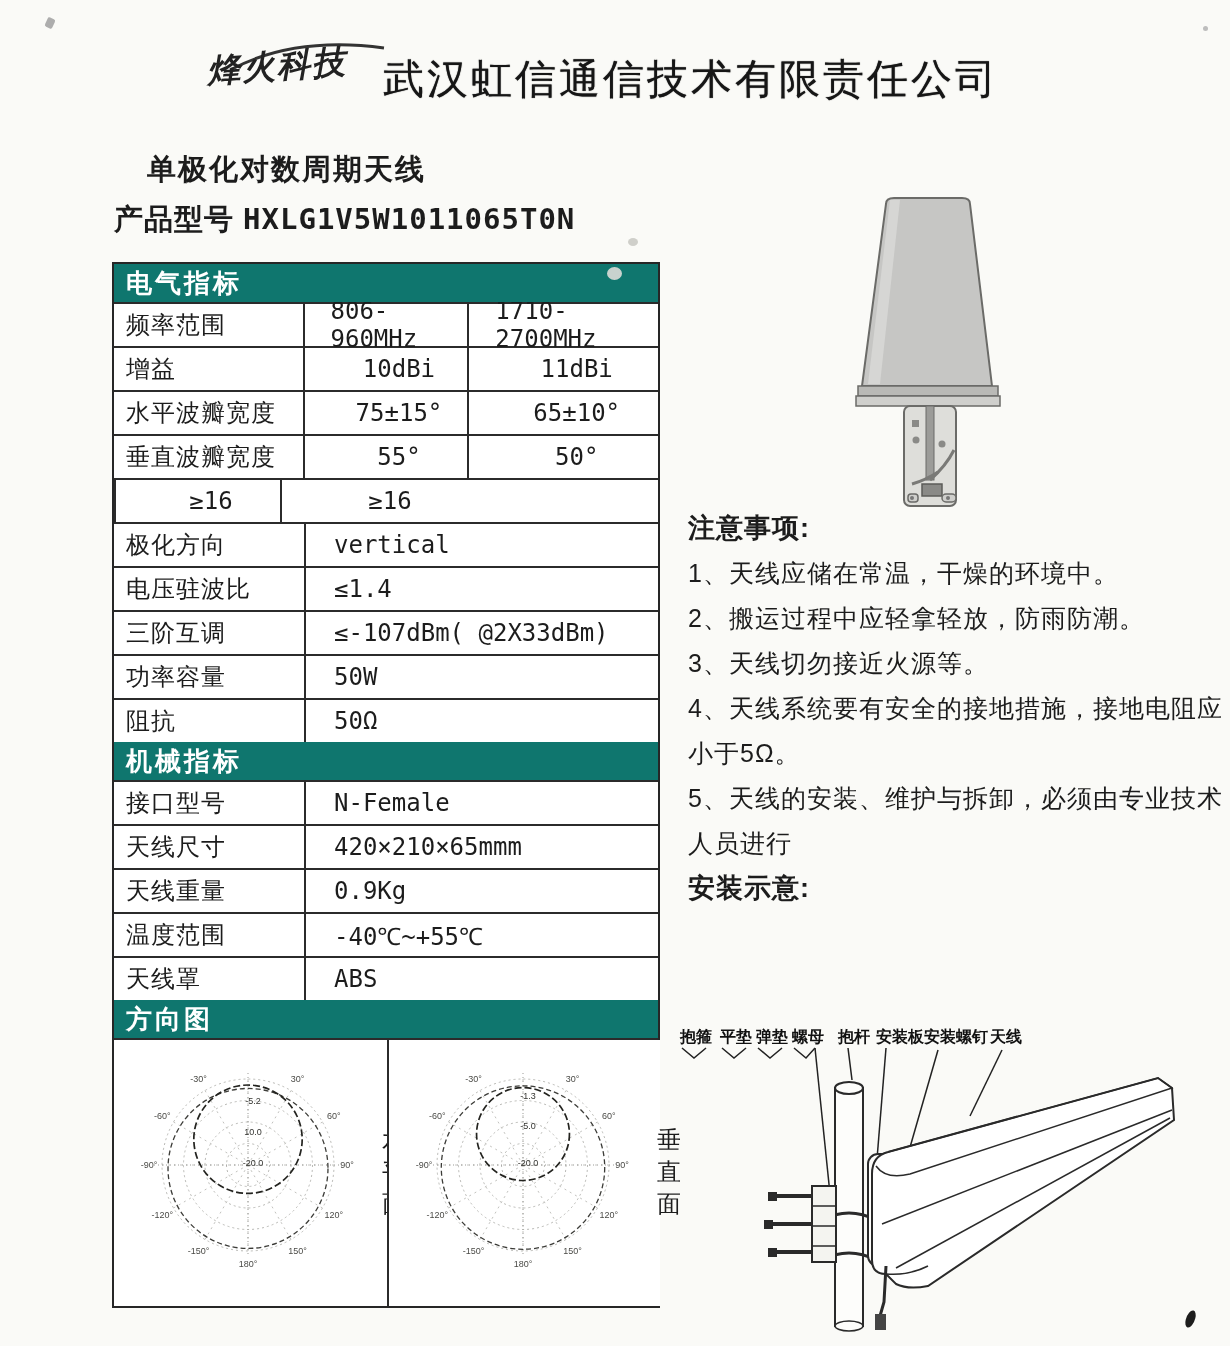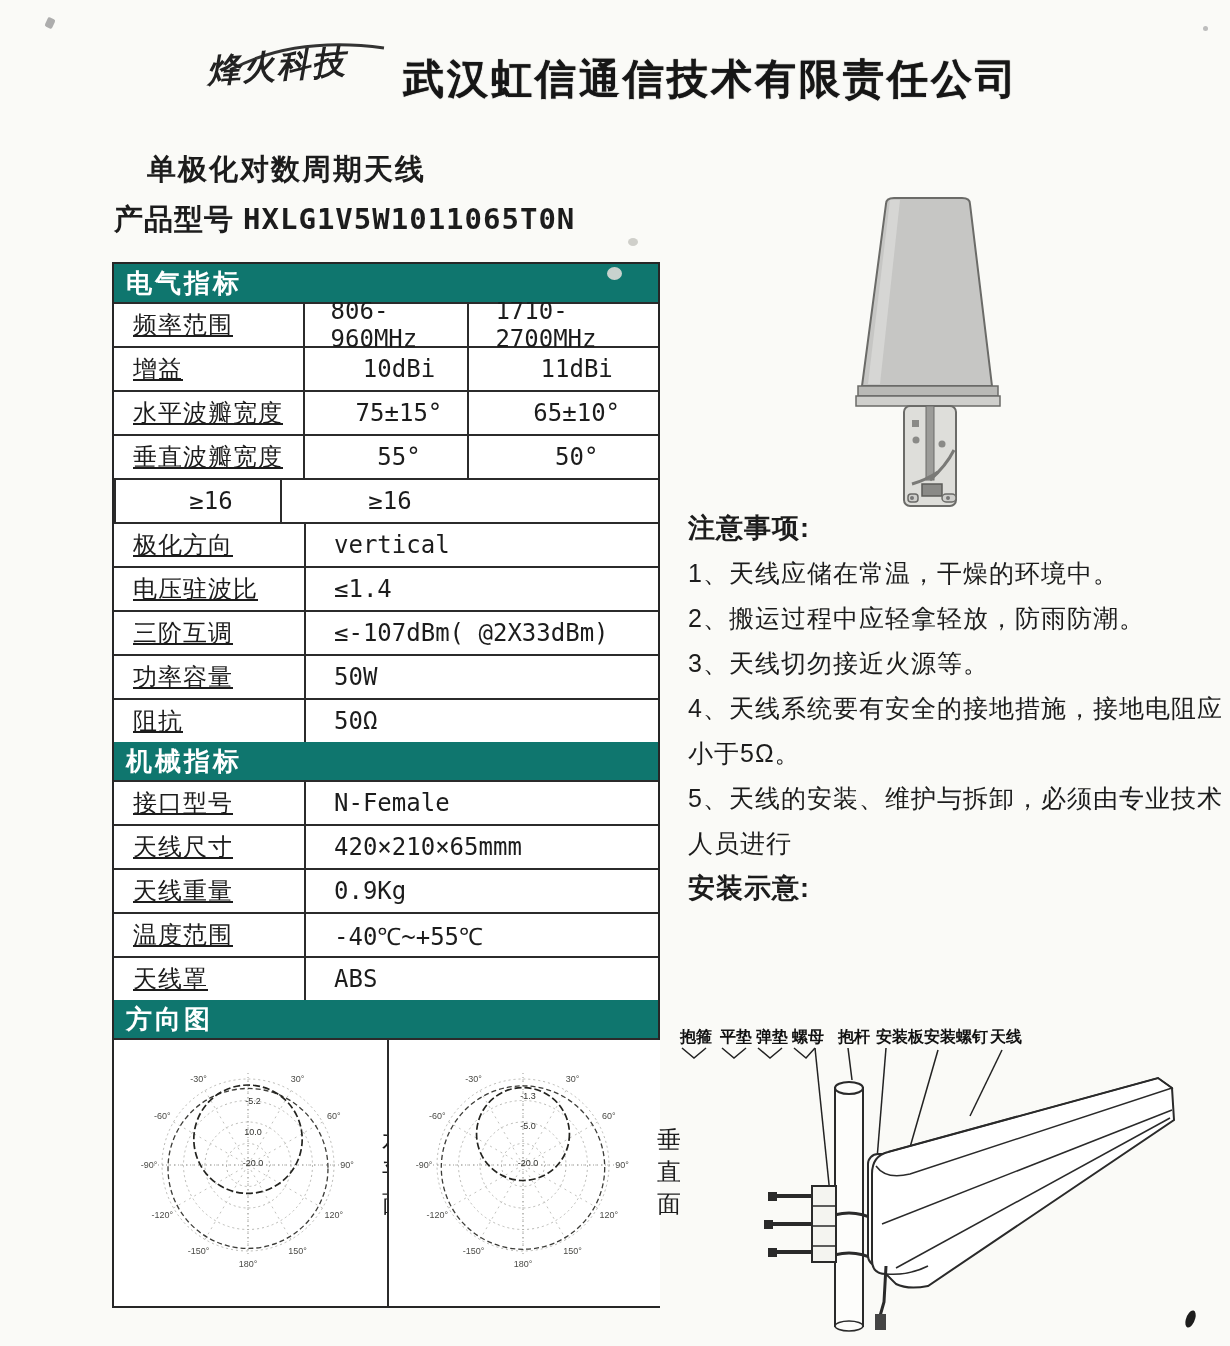--- a/index.html
+++ b/index.html
@@ -13,22 +13,22 @@
 
   
   .logo-script{
     left:208px;top:48px;width:180px;height:70px;
     font-style:italic;font-weight:bold;font-size:33px;line-height:34px;
     transform:rotate(-4deg);letter-spacing:2px;color:#222;
     font-family:"DejaVu Serif", serif;
   }
   .logo-swoosh{left:224px;top:34px;}
   .company-name{
-    left:383px;top:52px;font-size:41px;font-weight:bold;letter-spacing:3px;
-    color:#161616;text-shadow:0 0 1px #333;margin-left:20px;
+    left:383px;top:52px;font-size:41px;font-weight:normal;letter-spacing:3px;
+    color:#161616;text-shadow:0 0 1px #333;
   }
 
   
   .doc-title{left:114px;top:150px;font-size:29px;font-weight:bold;letter-spacing:2px;margin-left:33px;}
   .model-line{left:114px;top:200px;font-size:29px;letter-spacing:1px;}
   .model-line .lbl{font-weight:bold;}
   .model-line .mono{font-family:"DejaVu Sans Mono", monospace;font-weight:bold;}
 
   
   .spec-table{
@@ -39,21 +39,21 @@
     height:38px;background:#0f766e;color:#fff;font-weight:bold;
     font-size:26px;line-height:38px;padding-left:12px;letter-spacing:3px;
     position:relative;
   }
   .punch-dot{
     position:absolute;right:36px;top:3px;width:15px;height:13px;border-radius:50%;
     background:#ddddd8;opacity:.9;
   }
   .trow{display:flex;border-top:2px solid #2b2b2b;height:42px;}
   .tcell{box-sizing:border-box;display:flex;align-items:center;font-size:24px;padding-left:26px;}
-  .tlabel{width:190px;padding-left:19px;letter-spacing:1px;text-decoration:underline;}
+  .tlabel{width:190px;padding-left:12px;letter-spacing:1px;}
   .tval{width:166px;border-left:2px solid #2b2b2b;justify-content:center;
         font-family:"DejaVu Sans Mono", monospace;}
   .tval2{width:192px;border-left:2px solid #2b2b2b;justify-content:center;
         font-family:"DejaVu Sans Mono", monospace;}
   .tvalwide{flex:1;border-left:2px solid #2b2b2b;padding-left:28px;
         font-family:"DejaVu Sans Mono", monospace;}
   .pattern-body{display:flex;border-top:2px solid #2b2b2b;height:266px;}
   .plot-cell{width:273px;display:flex;flex-direction:row;align-items:center;background:#fff;}
   .plot-cell+.plot-cell{border-left:2px solid #2b2b2b;width:271px;}
   .plot-caption{font-size:24px;letter-spacing:4px;margin-top:-2px;}

